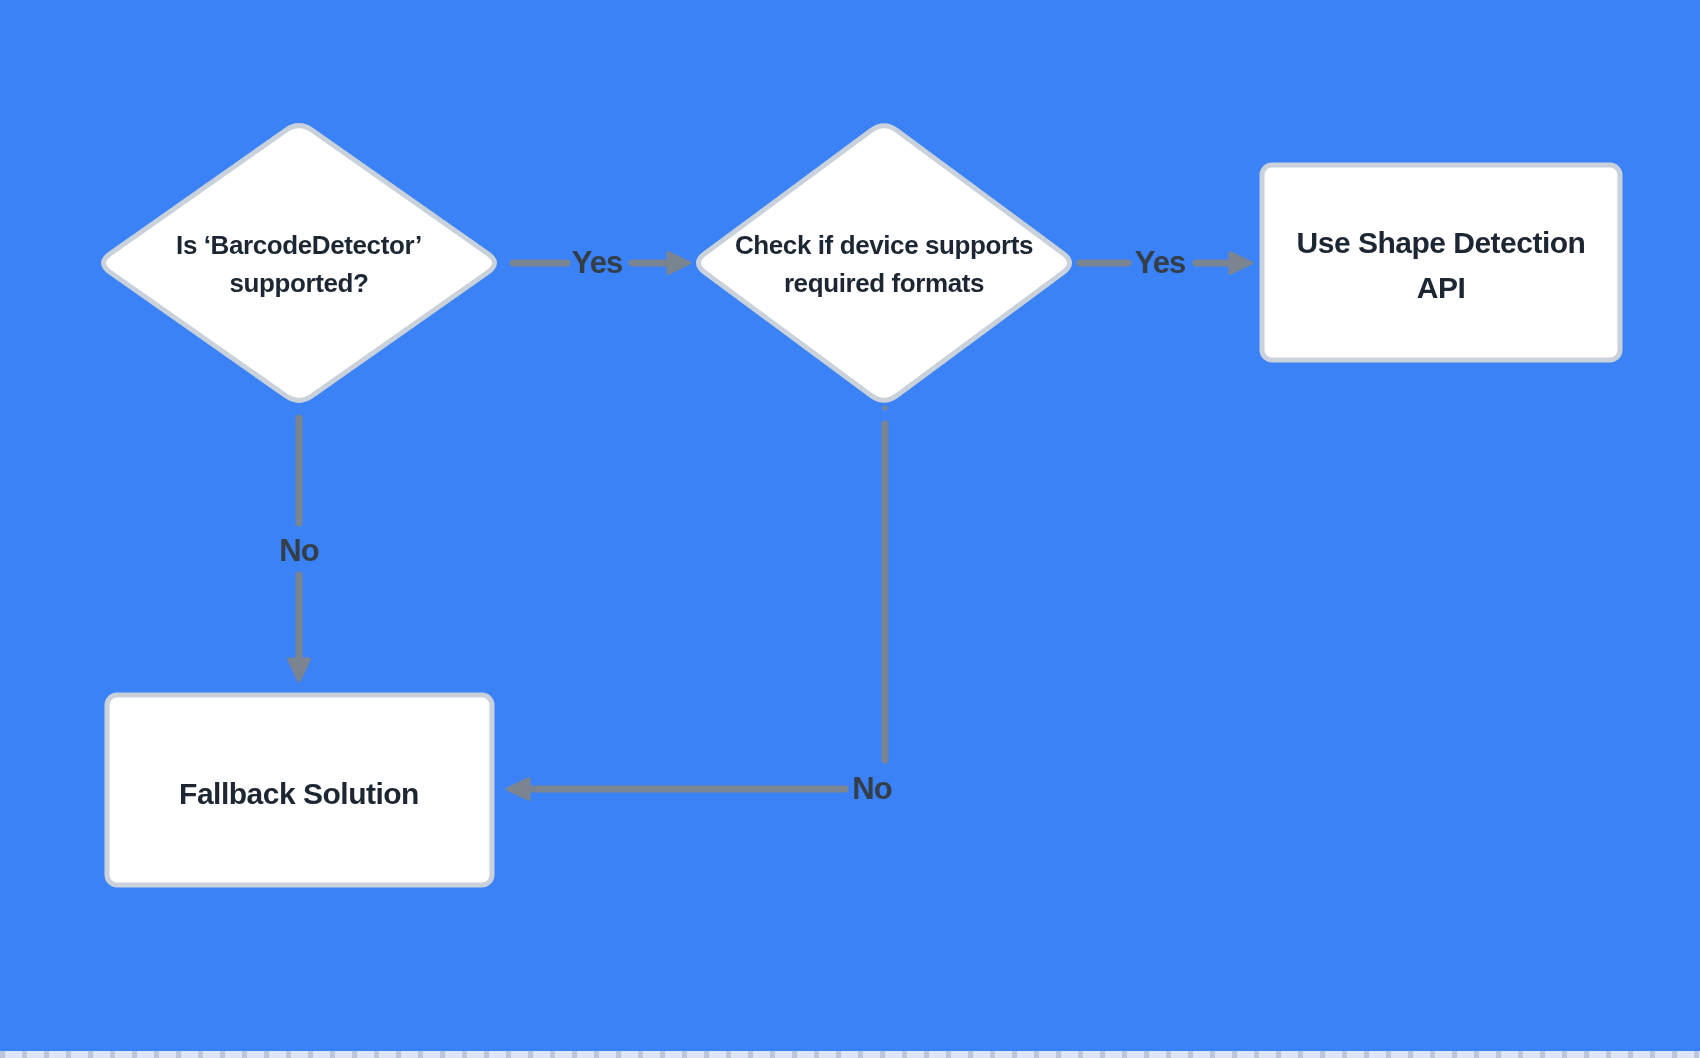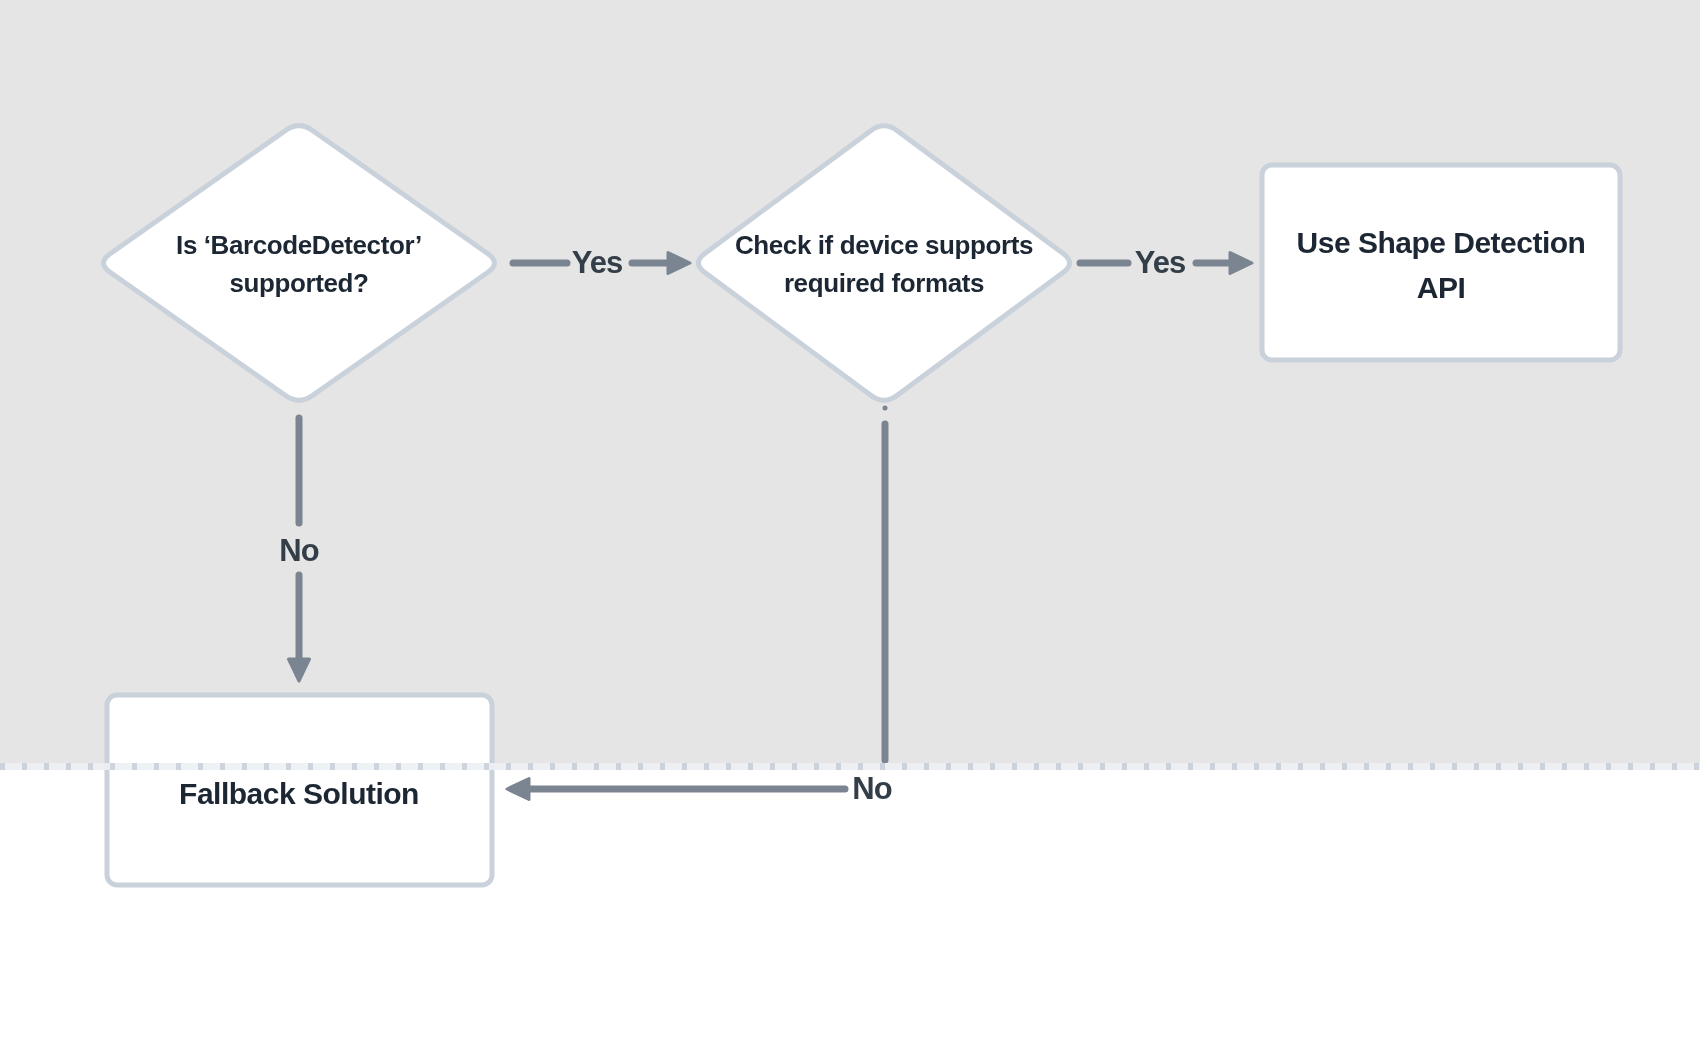--- a/index.html
+++ b/index.html
@@ -7,22 +7,22 @@
     padding: 0;
     background: #ffffff;
     width: 1700px;
     height: 1058px;
     overflow: hidden;
     font-family: "Liberation Sans", "DejaVu Sans", sans-serif;
   }
   .stage {
     position: relative;
     width: 1700px;
-    height: 770px;
-    background: #e5e5e5;
+    height: 1058px;
+    background: #3b82f6;
   }
   svg { display: block; }
 
   .node-shape {
     fill: #ffffff;
     stroke: #c9d1db;
     stroke-width: 5;
     stroke-linejoin: round;
   }
   .edge-line {

